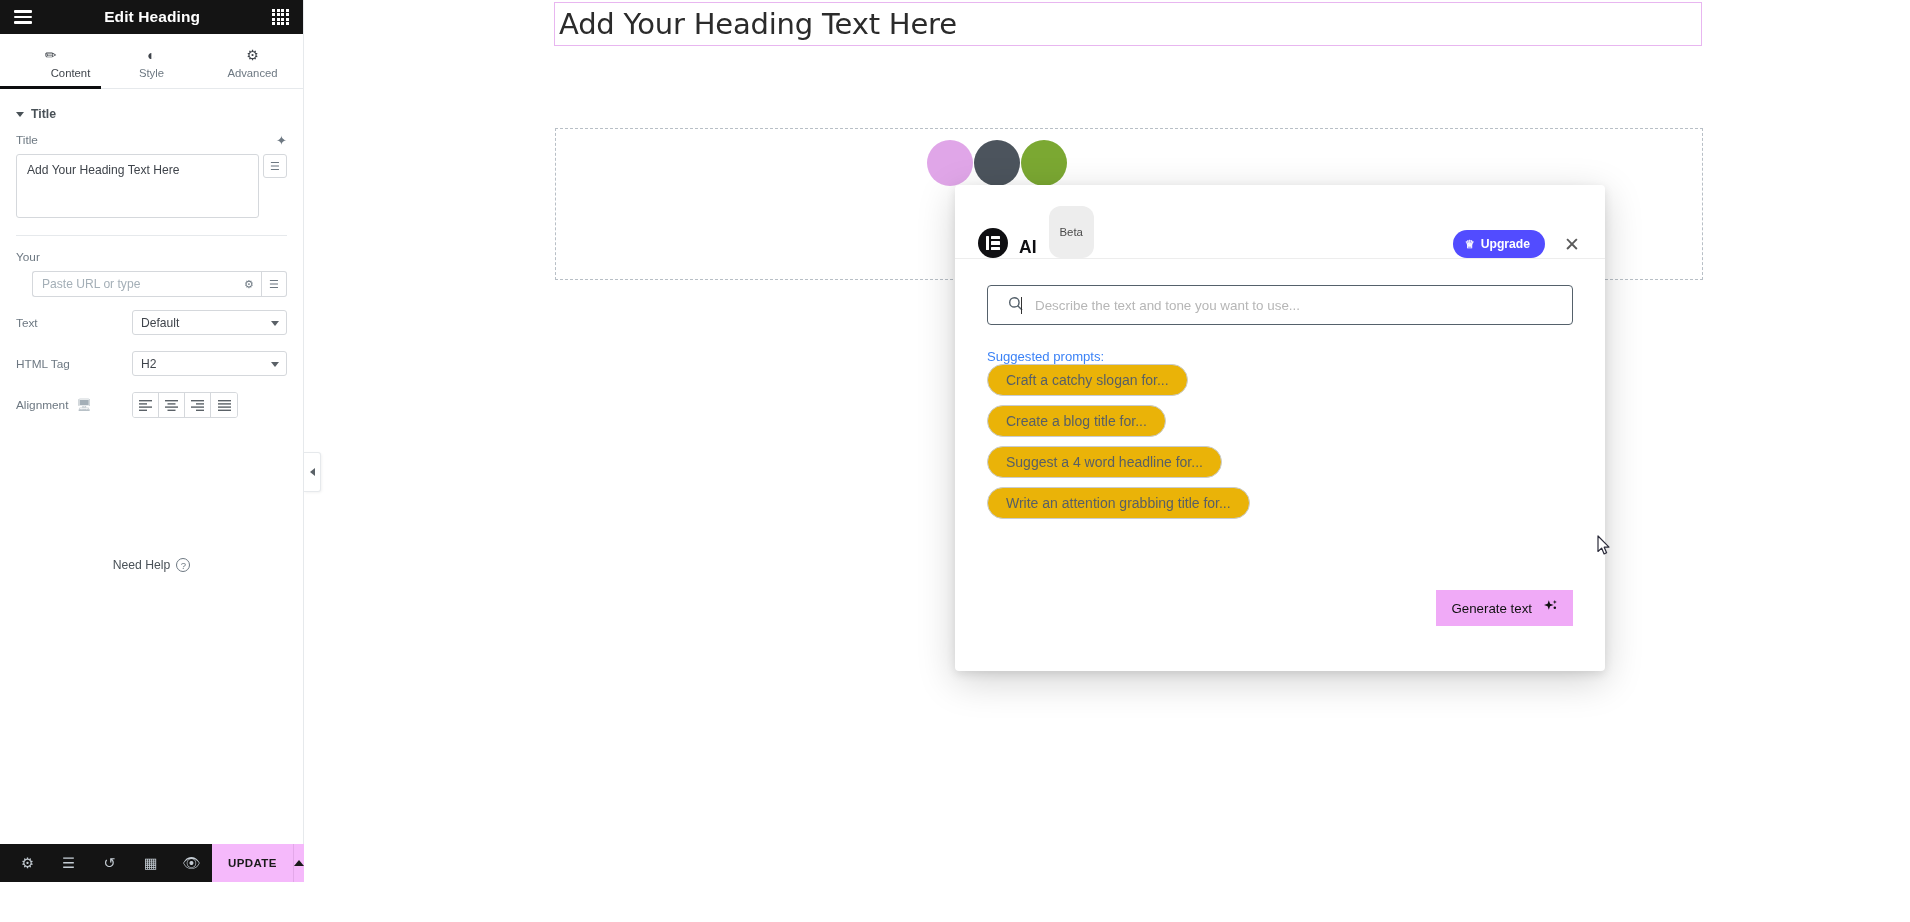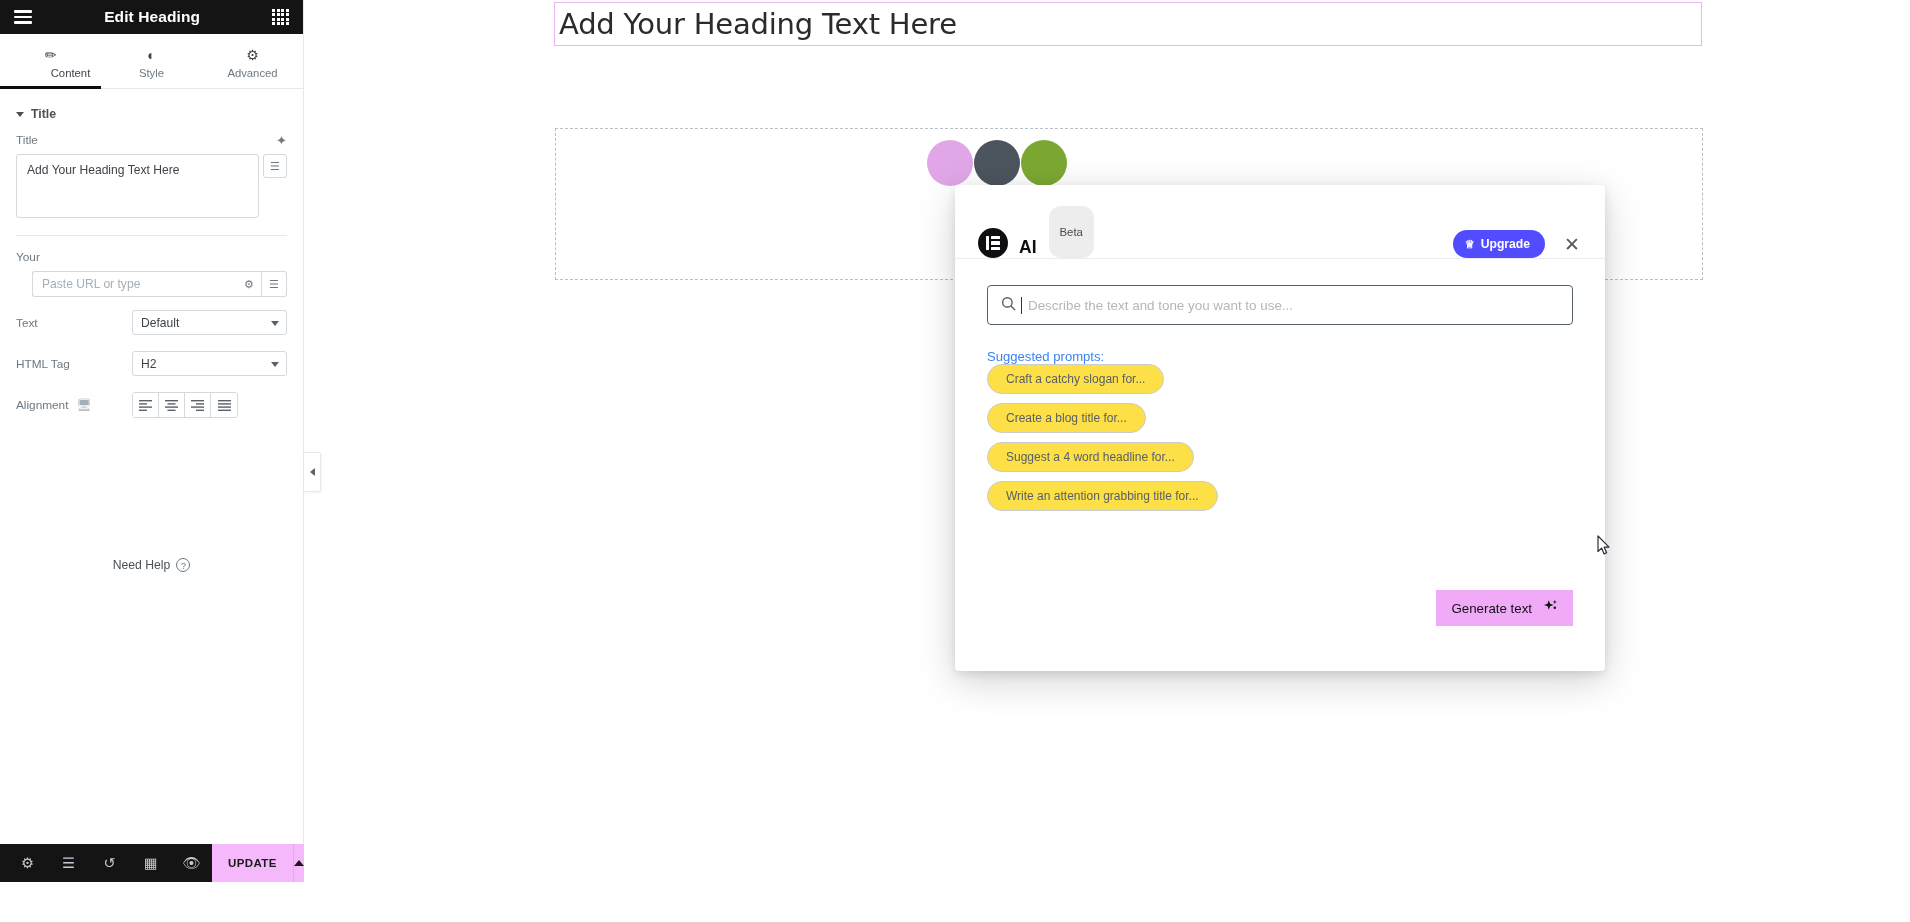--- a/index.html
+++ b/index.html
@@ -194,37 +194,37 @@
     background: #524cff; color: #fff; font-size: 12.2px; font-weight: bold;
     padding: 7px 15px 7px 12px; border-radius: 16px; display: flex; align-items: center; gap: 6px;
     cursor: pointer; border: none; font-family: "Liberation Sans", sans-serif;
   }
   .crown-ico { font-size: 11px; line-height: 1; }
   .close-x { font-size: 19px; color: #5a5a5a; cursor: pointer; line-height: 1; padding: 2px 3px; font-weight: 300; }
 
   .modal-body { padding: 26px 32px 0 32px; }
   .search-box {
     display: flex; align-items: center; gap: 12px; height: 40px;
-    border: 1.6px solid #55616b; border-radius: 4px; padding: 0 13px; background: #fff;
+    border: 1.6px solid #55616b; border-radius: 4px; padding: 0 20px; background: #fff;
   }
   .search-ico { color: #55616b; flex-shrink: 0; }
   .search-field {
     flex: 1; border: none; outline: none; font-size: 13.4px; color: #3f444b;
     font-family: "Liberation Sans", sans-serif; background: transparent;
   }
   .search-field::placeholder { color: #b6b6b6; }
   .caret-blink {
     width: 1px; height: 17px; background: #333; position: absolute; left: 33px;
   }
 
   .sp-label { font-size: 13.1px; color: #3b82f6; margin: 24px 0 0 0; }
   .pill-list { display: flex; flex-direction: column; align-items: flex-start; gap: 9px; }
   .pill {
     border: 1px solid #c8ccd0; border-radius: 18px; padding: 7px 18px;
-    font-size: 12px; color: #585f66; background: #fde047; cursor: pointer;
+    font-size: 14px; color: #585f66; background: #eab308; cursor: pointer;
     font-family: "Liberation Sans", sans-serif; white-space: nowrap;
   }
 
   .modal-footer {
     position: absolute; left: 0; right: 0; bottom: 0; height: 88px;
     display: flex; align-items: center; justify-content: flex-end; padding: 0 32px 38px 0;
   }
   .generate-btn {
     background: #f0aaf7; color: #111; font-size: 13.3px; padding: 9px 15px;
     display: flex; align-items: center; gap: 11px; cursor: pointer; border: none;

